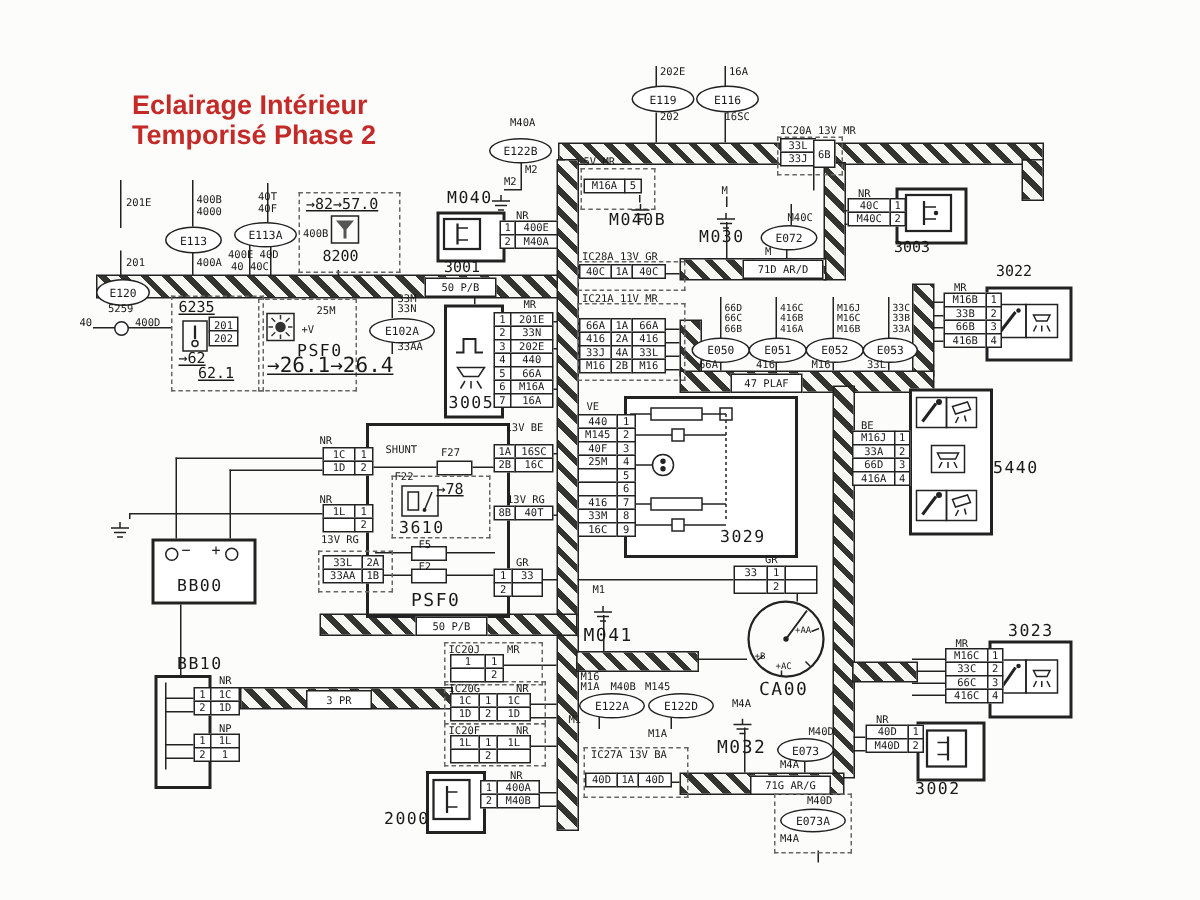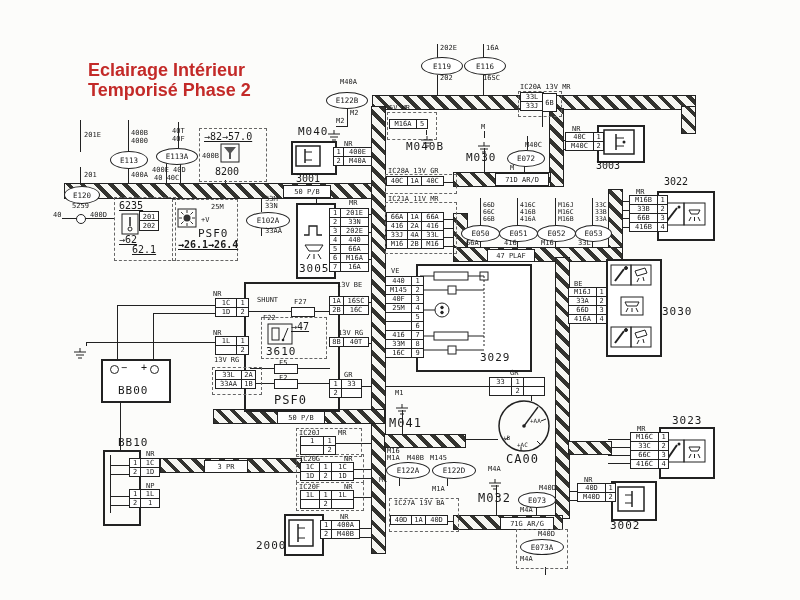--- a/index.html
+++ b/index.html
@@ -208,21 +208,21 @@
           <line x1="15" y1="10" x2="18" y2="10"></line>
           <line x1="4" y1="4" x2="6.5" y2="6.5"></line>
           <line x1="13.5" y1="13.5" x2="16" y2="16"></line>
           <line x1="16" y1="4" x2="13.5" y2="6.5"></line>
           <line x1="4" y1="16" x2="6.5" y2="13.5"></line>
         </g>
       </svg>
   </div>
   <div class="lbl" style="left:201px;top:217px;">+V</div>
   <div class="lbl s11" style="left:198px;top:228px;">PSF0</div>
-  <div class="lbl und" style="left:178px;top:241px;font-size:10px;font-weight:bold;">→26.1→26.4</div>
+  <div class="lbl und" style="left:178px;top:241px;font-size:14px;">→26.1→26.4</div>
 
   <div class="lbl s11" style="left:298px;top:126px;">M040</div>
   <div class="ic" style="left:327px;top:126px;">
     <svg width="14" height="11">
         <path d="M7 0 V4 M1 4 H13 M3 7 H11 M5 10 H9" stroke="#222" fill="none"></path>
       </svg>
   </div>
   <div class="oval" style="left:326px;top:92px;width:40px;height:15px;">E122B</div>
   <div class="lbl" style="left:340px;top:79px;">M40A</div>
   <div class="lbl" style="left:350px;top:110px;">M2</div>
@@ -586,21 +586,21 @@
           <rect x="3" y="66" width="20" height="20"></rect>
           <line x1="7" y1="82" x2="16" y2="70" stroke-width="2"></line>
           <circle cx="18" cy="69" r="1.5" fill="#222"></circle>
           <rect x="23" y="66" width="20" height="20"></rect>
           <path d="M27 72 L37 69 L39 74 L29 77 Z"></path>
           <line x1="31" y1="79" x2="29" y2="83"></line>
           <line x1="35" y1="78" x2="36" y2="82"></line>
         </g>
       </svg>
   </div>
-  <div class="lbl s11" style="left:662px;top:306px;">3030</div>
+  <div class="lbl s11" style="left:662px;top:306px;">5440</div>
 
   <div class="box" style="left:244px;top:282px;width:92px;height:126px;border-width:2px;background:transparent;z-index:2;"></div>
   <div class="lbl" style="left:213px;top:291px;">NR</div>
   <div class="pins" style="left:216px;top:299px;">
       <div class="prow">
         <div class="pcell" style="width: 20px;">1C</div>
         <div class="pcell" style="width: 11px;">1</div>
       </div>
       <div class="prow">
         <div class="pcell" style="width: 20px;">1D</div>
@@ -615,21 +615,21 @@
       </div>
       <div class="prow">
         <div class="pcell" style="width: 20px;"></div>
         <div class="pcell" style="width: 11px;">2</div>
       </div>
     </div>
   <div class="lbl" style="left:257px;top:297px;">SHUNT</div>
   <div class="lbl" style="left:263px;top:315px;">F22</div>
   <div class="lbl" style="left:294px;top:299px;">F27</div>
   <div class="fuse" style="left:291px;top:307px;width:22px;height:8px;"></div>
-  <div class="lbl s10 und" style="left:291px;top:322px;">→47</div>
+  <div class="lbl s10 und" style="left:291px;top:322px;">→78</div>
   <div class="dbox" style="left:261px;top:317px;width:64px;height:40px;"></div>
   <div class="ic" style="left:267px;top:323px;">
     <svg width="26" height="22">
         <rect x="1" y="1" width="24" height="20" fill="none" stroke="#222"></rect>
         <rect x="5" y="5" width="7" height="12" fill="none" stroke="#222"></rect>
         <line x1="16" y1="17" x2="21" y2="5" stroke="#222"></line>
         <circle cx="16" cy="17" r="1.3" fill="#222"></circle>
       </svg>
   </div>
   <div class="lbl s11" style="left:266px;top:346px;">3610</div>

